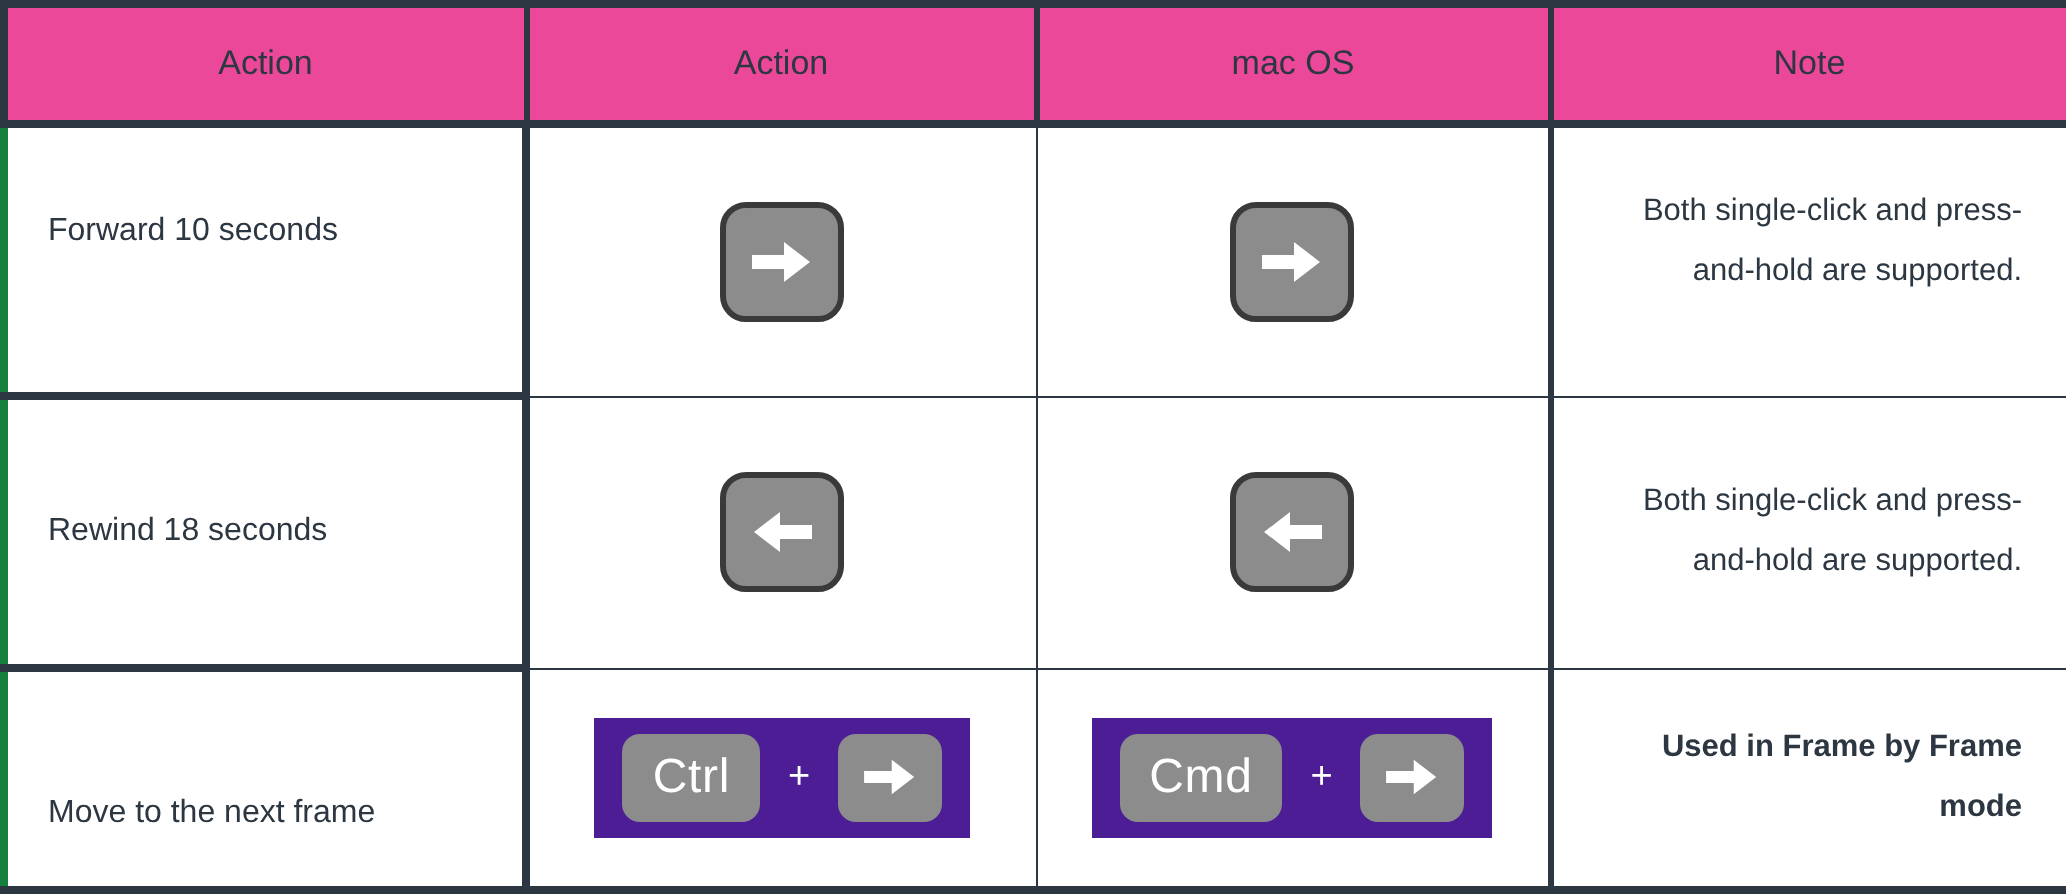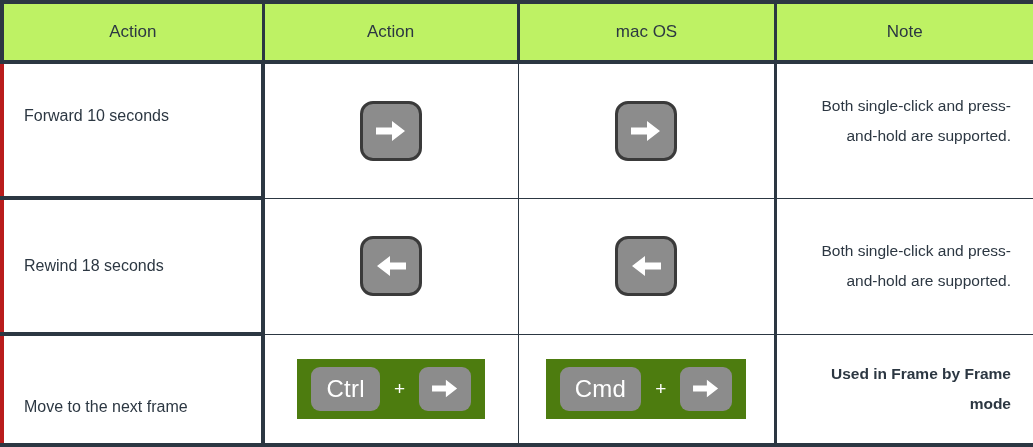--- a/index.html
+++ b/index.html
@@ -23,21 +23,21 @@
     box-sizing: border-box;
   }
 
   .shortcut-table col.col-action   { width: 261px; }
   .shortcut-table col.col-windows  { width: 255px; }
   .shortcut-table col.col-macos    { width: 257px; }
   .shortcut-table col.col-note     { width: 260px; }
 
   
   thead th {
-    background: #bef264;
+    background: #ec4899;
     color: #2c3742;
     font-weight: normal;
     font-size: 17px;
     text-align: center;
     height: 60px;
     padding: 0;
     border-top: 4px solid #2c3742;
     border-bottom: 4px solid #2c3742;
     border-left: 3px solid #2c3742;
     border-right: 3px solid #2c3742;
@@ -52,21 +52,21 @@
     padding: 0 0;
     vertical-align: middle;
     box-sizing: border-box;
     border-bottom: 1px solid #2c3742;
     border-left: 1px solid #2c3742;
     border-right: 1px solid #2c3742;
   }
   tbody tr:last-child td { border-bottom: 4px solid #2c3742; }
 
   tbody td.cell-action {
-    border-left: 4px solid #b91c1c;
+    border-left: 4px solid #15803d;
     border-right: 4px solid #2c3742;
     border-bottom: 4px solid #2c3742;
     padding-left: 20px;
     font-size: 16px;
     line-height: 1.5;
     text-align: left;
   }
   tbody td.cell-note {
     border-right: 4px solid #2c3742;
     border-left: 3px solid #2c3742;
@@ -92,21 +92,21 @@
   .row-2 .cell-note .note-text { position: relative; top: 0px; }
   .row-3 .cell-note .note-text { position: relative; top: 0px; font-weight: bold; }
 
   
   .key-group {
     display: inline-flex;
     align-items: center;
     justify-content: center;
   }
   .key-group.dark {
-    background: #4d7c0f;
+    background: #4c1d95;
     padding: 8px 14px;
     gap: 14px;
   }
 
   .key {
     display: inline-flex;
     align-items: center;
     justify-content: center;
     background: #8c8c8c;
     border-radius: 11px;

